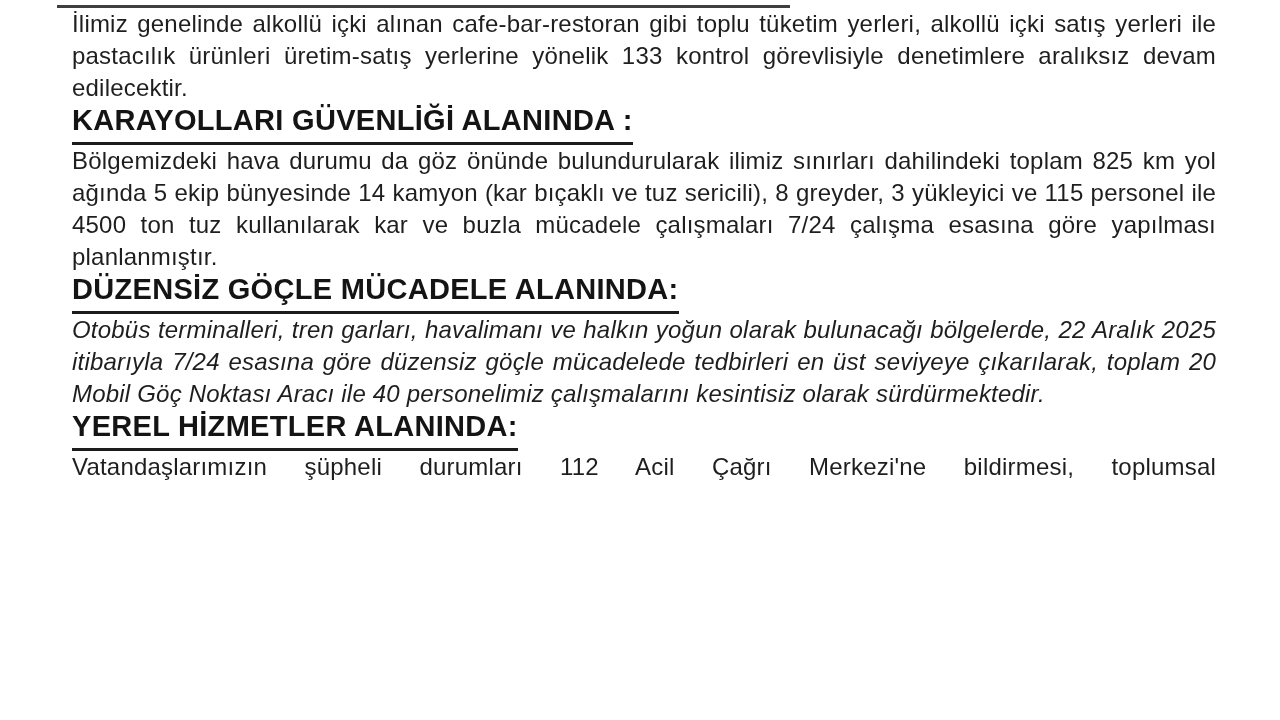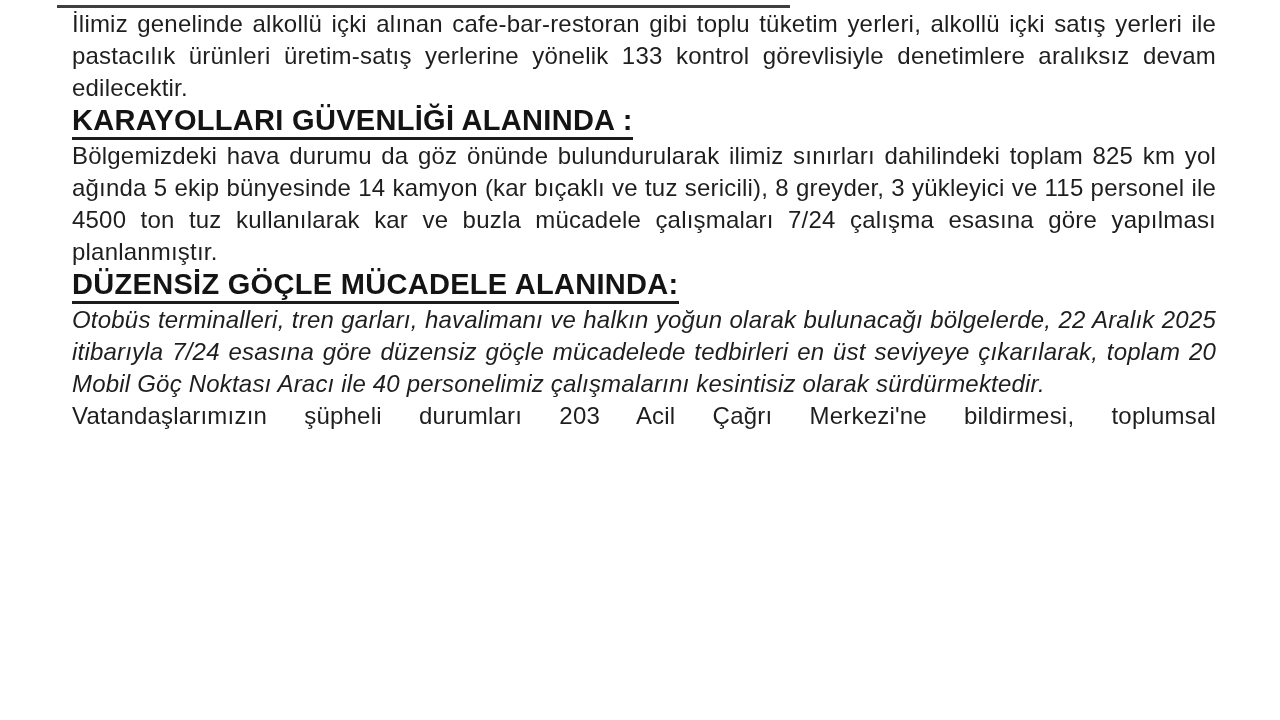--- a/index.html
+++ b/index.html
@@ -36,20 +36,21 @@
   h2.section-heading {
     margin: 0;
     font-size: 29px;
     line-height: 33px;
     font-weight: 800;
     letter-spacing: 0.3px;
     color: #141414;
   }
   h2.section-heading span.underlined {
     display: inline-block;
+    padding-bottom: 5px;
     border-bottom: 3px solid #1c1c1c;
     text-align: right;
   }
   .intro-par   { margin-top: 14px; }
   .h-road      { margin-top: 29px; }
   .p-road      { margin-top: 12px; }
   .h-migration { margin-top: 34px; text-decoration: underline; }
   .p-migration { margin-top: 13px; font-style: italic; }
   .h-local     { margin-top: 34px; }
   .p-local     { margin-top: 12px; }
@@ -67,16 +68,19 @@
   <h2 class="section-heading h-road">
     <span class="underlined">KARAYOLLARI GÜVENLİĞİ ALANINDA :</span>
   </h2>
   <p class="body-text p-road">Bölgemizdeki hava durumu da göz önünde bulundurularak ilimiz sınırları dahilindeki toplam 825 km yol ağında 5 ekip bünyesinde 14 kamyon (kar bıçaklı ve tuz sericili), 8 greyder, 3 yükleyici ve 115 personel ile 4500 ton tuz kullanılarak kar ve buzla mücadele çalışmaları 7/24 çalışma esasına göre yapılması planlanmıştır.</p>
 
   <h2 class="section-heading h-migration">
     <span class="underlined">DÜZENSİZ GÖÇLE MÜCADELE ALANINDA:</span>
   </h2>
   <p class="body-text p-migration">Otobüs terminalleri, tren garları, havalimanı ve halkın yoğun olarak bulunacağı bölgelerde, 22 Aralık 2025 itibarıyla 7/24 esasına göre düzensiz göçle mücadelede tedbirleri en üst seviyeye çıkarılarak, toplam 20 Mobil Göç Noktası Aracı ile 40 personelimiz çalışmalarını kesintisiz olarak sürdürmektedir.</p>
 
+  <h2 class="section-heading h-local">
+    <span class="underlined">YEREL HİZMETLER ALANINDA:</span>
+  </h2>
 
-  <p class="body-text p-partial">Vatandaşlarımızın şüpheli durumları 203 Acil Çağrı Merkezi'ne bildirmesi, toplumsal</p>
+  <p class="body-text p-partial">Vatandaşlarımızın şüpheli durumları 112 Acil Çağrı Merkezi'ne bildirmesi, toplumsal</p>
 
 </div>
 
 </body></html>

